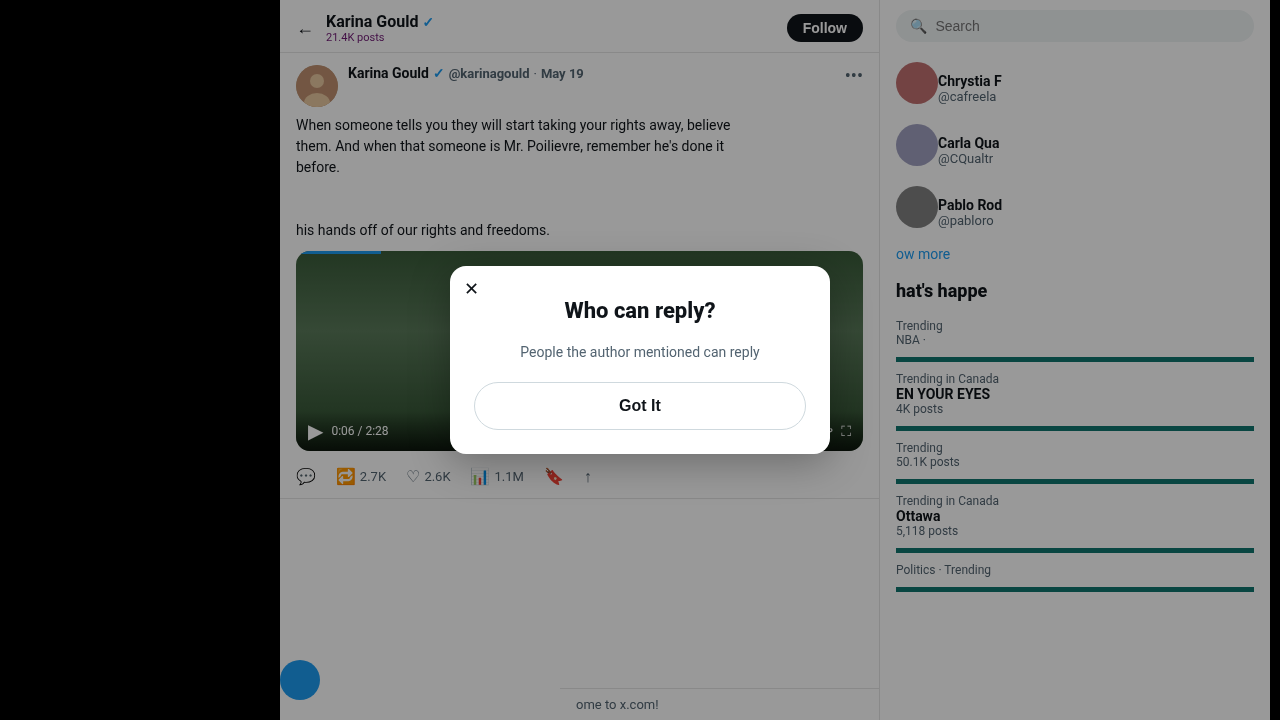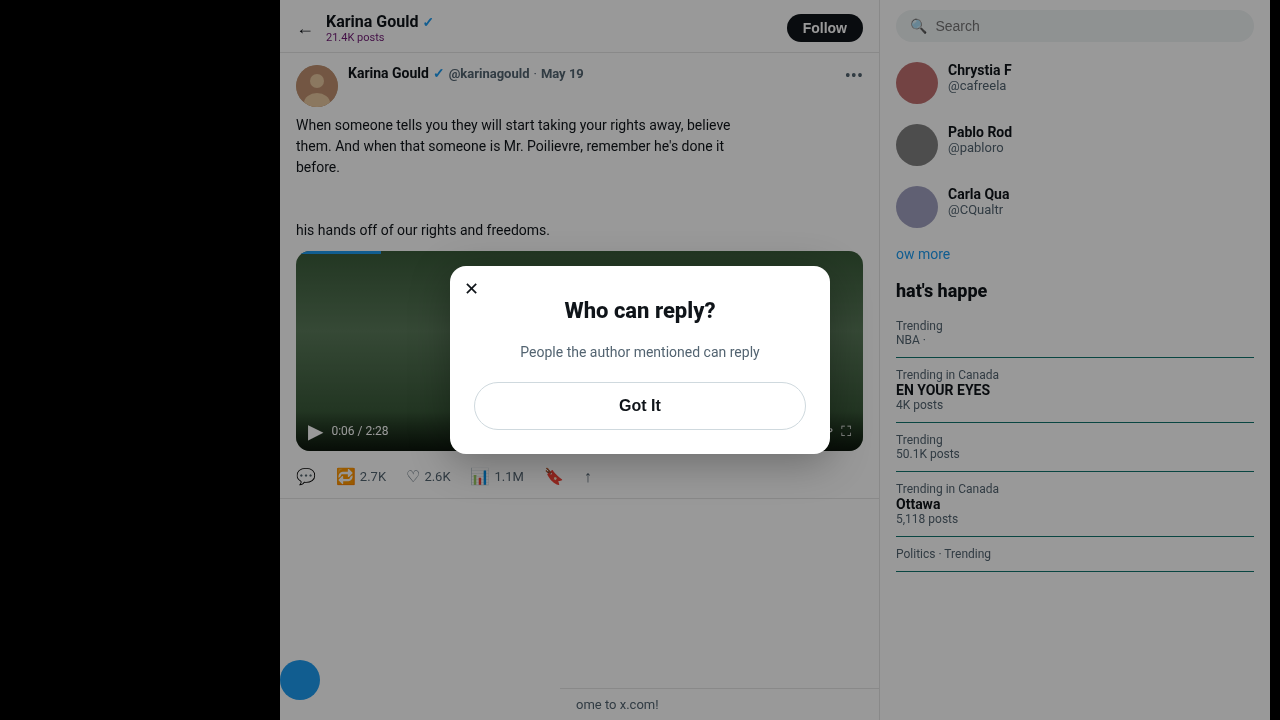--- a/index.html
+++ b/index.html
@@ -261,22 +261,21 @@
 
     .section-title {
       font-size: 18px;
       font-weight: 800;
       color: #0f1419;
       padding: 10px 0 8px;
     }
 
     .suggest-item {
       display: flex;
-      align-items: flex-start;
-      gap: 10px;
+      align-items: flex-end;
       padding: 10px 0;
       cursor: pointer;
     }
 
     .suggest-avatar {
       width: 42px; height: 42px;
       border-radius: 50%;
       background: #c0c0c0;
       flex-shrink: 0;
     }
@@ -301,21 +300,21 @@
 
     .whats-happening {
       font-size: 18px;
       font-weight: 800;
       color: #0f1419;
       padding: 10px 0 8px;
     }
 
     .trend-item {
       padding: 10px 0;
-      border-bottom: 1px solid #0f766e;
+      border-bottom: 5px solid #0f766e;
     }
 
     .trend-category {
       font-size: 12px;
       color: #536471;
     }
 
     .trend-name {
       font-size: 14px;
       font-weight: 700;
@@ -542,32 +541,32 @@
 
     <div class="suggest-item">
       <div class="suggest-avatar" style="background:#c07070;"></div>
       <div>
         <div class="suggest-name">Chrystia F</div>
         <div class="suggest-handle">@cafreela</div>
       </div>
     </div>
 
     <div class="suggest-item">
+      <div class="suggest-avatar" style="background:#a0a0c0;"></div>
+      <div>
+        <div class="suggest-name">Carla Qua</div>
+        <div class="suggest-handle">@CQualtr</div>
+      </div>
+    </div>
+
+    <div class="suggest-item">
       <div class="suggest-avatar" style="background:#808080;"></div>
       <div>
         <div class="suggest-name">Pablo Rod</div>
         <div class="suggest-handle">@pabloro</div>
-      </div>
-    </div>
-
-    <div class="suggest-item">
-      <div class="suggest-avatar" style="background:#a0a0c0;"></div>
-      <div>
-        <div class="suggest-name">Carla Qua</div>
-        <div class="suggest-handle">@CQualtr</div>
       </div>
     </div>
 
     <div class="show-more">ow more</div>
 
     <div class="whats-happening">hat's happe</div>
 
     <div class="trend-item">
       <div class="trend-category">Trending</div>
       <div class="trend-posts">NBA ·</div>

